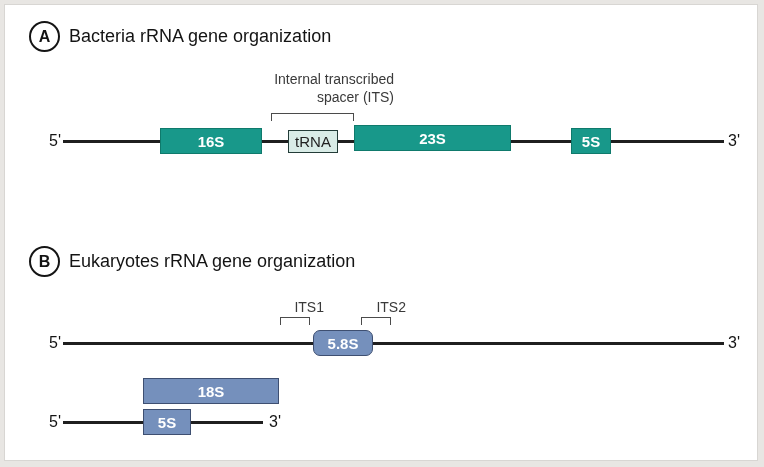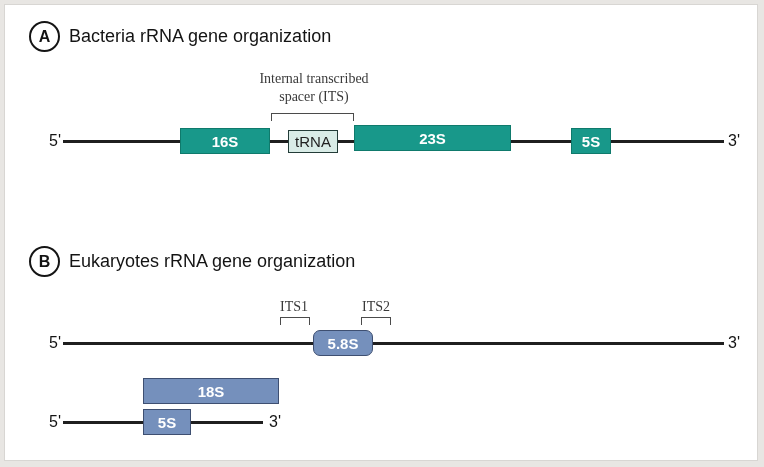--- a/index.html
+++ b/index.html
@@ -23,21 +23,21 @@
   .track-line{height:3px;background:var(--line);}
   .gene-box{height:26px;display:flex;align-items:center;justify-content:center;
             font-size:15px;font-weight:600;color:#ffffff;white-space:nowrap;}
   .teal{background:var(--teal-fill);border:1.5px solid var(--teal-border);}
   .blue{background:var(--blue-fill);border:1.5px solid var(--blue-border);}
   .mint{background:var(--mint-fill);border:1.5px solid var(--mint-border);
         color:#1f1f1f;font-weight:400;font-size:15px;}
   .prime{font-size:16px;color:var(--text-dark);line-height:26px;white-space:nowrap;}
   .bracket{border-top:1.5px solid var(--bracket);border-left:1.5px solid var(--bracket);
            border-right:1.5px solid var(--bracket);height:8px;}
-  .its-label{font-size:14px;color:var(--its-text);text-align:center;line-height:18px;white-space:nowrap;font-family:Liberation Serif, serif;}
+  .its-label{font-size:14px;color:var(--its-text);text-align:right;line-height:18px;white-space:nowrap;}
 </style>
 </head>
 <body>
 
 <div class="frame">
   <div class="canvas">
 
     <div class="abs badge" style="left:24px;top:16px;">
       <span>A</span>
     </div>
@@ -46,21 +46,21 @@
     <div class="abs its-label" style="left:229px;top:65px;width:160px;">
       <div>Internal transcribed</div>
       <div>spacer (ITS)</div>
     </div>
     <div class="abs bracket" style="left:266px;top:108px;width:83px;"></div>
 
     <div class="abs track-line" style="left:58px;top:135px;width:661px;"></div>
 
     <div class="abs prime" style="left:32px;top:123px;width:24px;text-align:right;">5'</div>
 
-    <div class="abs gene-box teal" style="left:155px;top:123px;width:90px;margin-left:20px;">
+    <div class="abs gene-box teal" style="left:155px;top:123px;width:102px;">
       <span>16S</span>
     </div>
     <div class="abs gene-box mint" style="left:283px;top:125px;width:50px;height:23px;">
       <span>tRNA</span>
     </div>
     <div class="abs gene-box teal" style="left:349px;top:120px;width:157px;">
       <span>23S</span>
     </div>
     <div class="abs gene-box teal" style="left:566px;top:123px;width:40px;">
       <span>5S</span>

